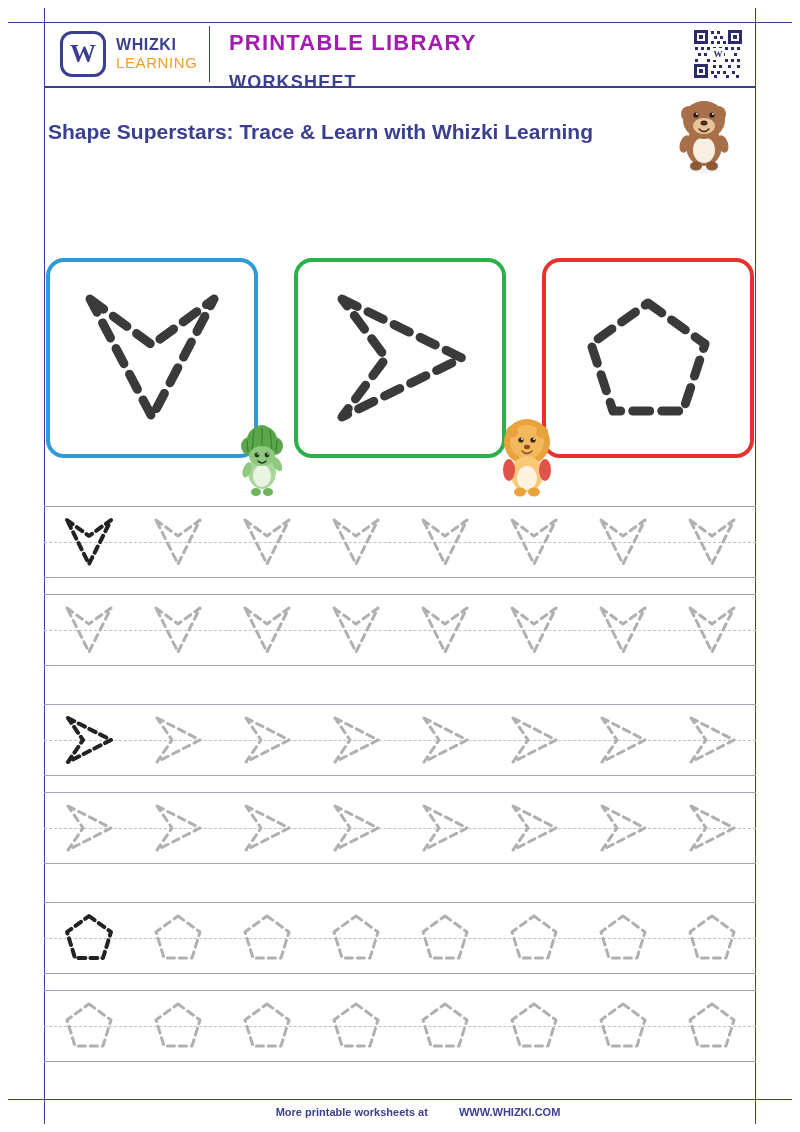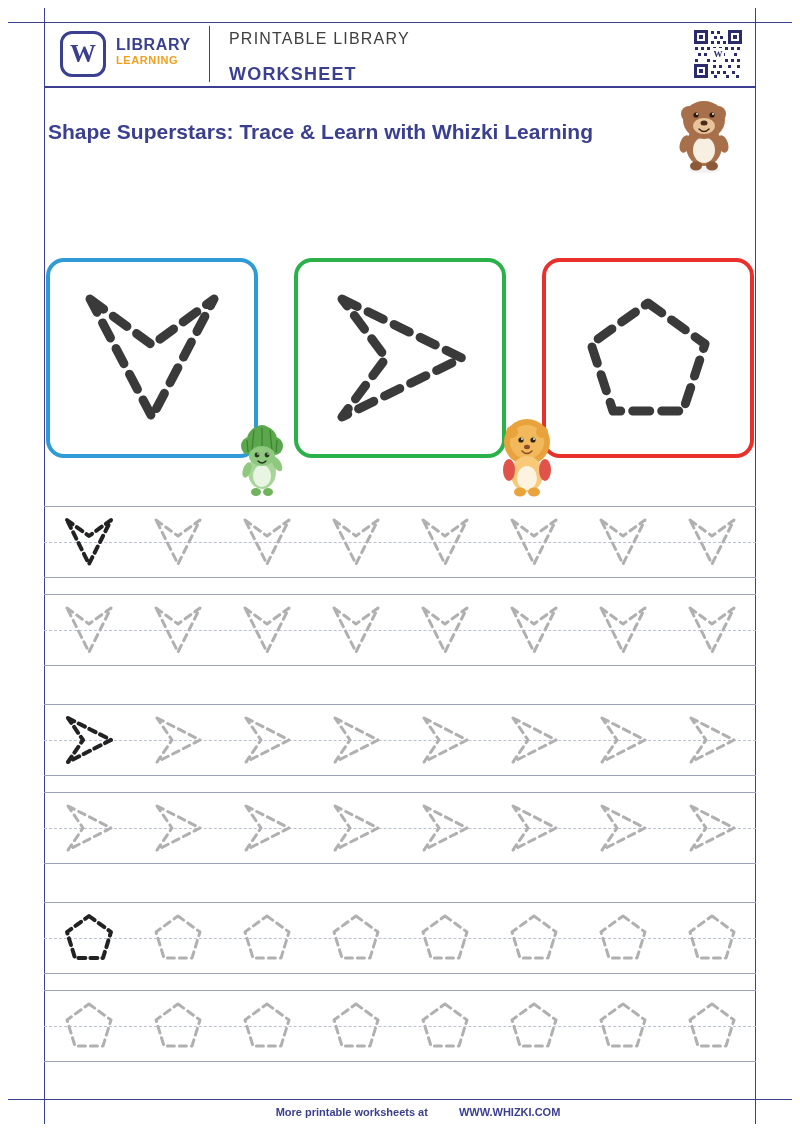--- a/index.html
+++ b/index.html
@@ -77,40 +77,40 @@
     left: 72px; top: 14px;
     line-height: 1.15;
   }
   .logo-name {
     font-size: 16px;
     font-weight: bold;
     color: #3b3f8f;
     letter-spacing: 0.6px;
   }
   .logo-sub {
-    font-size: 11px;
-    font-weight: bold;
+    font-size: 15px;
+    font-weight: normal;
     color: #f0a01e;
     letter-spacing: 0.6px;
   }
   .logo-divider {
     position: absolute;
     left: 165px; top: 4px;
     width: 1px; height: 56px;
     background: #3b3f8f;
   }
   .header-titles {
     position: absolute;
     left: 185px; top: 8px;
   }
   .ht-1 {
-    font-size: 16px;
-    color: #404040;
+    font-size: 22px;
+    color: #a21caf;
     letter-spacing: 1.2px;
-    font-weight: normal;
+    font-weight: bold;
   }
   .ht-2 {
     font-size: 18px;
     color: #3b3f8f;
     letter-spacing: 1.2px;
     font-weight: bold;
     margin-top: 16px;
   }
   .qr {
     position: absolute;
@@ -218,21 +218,21 @@
   <div class="frame-v-left"></div>
   <div class="frame-v-right"></div>
   <div class="frame-h-top"></div>
   <div class="frame-h-bottom"></div>
 
   <div class="header">
     <div class="logo-box">
       <span class="logo-w">W</span>
     </div>
     <div class="logo-text">
-      <div class="logo-name">LIBRARY</div>
+      <div class="logo-name">WHIZKI</div>
       <div class="logo-sub">LEARNING</div>
     </div>
     <div class="logo-divider"></div>
     <div class="header-titles">
       <div class="ht-1">PRINTABLE LIBRARY</div>
       <div class="ht-2">WORKSHEET</div>
     </div>
     <div class="qr">
       <svg width="52" height="52" viewBox="0 0 52 52">
         <rect width="52" height="52" fill="#fff"></rect>

